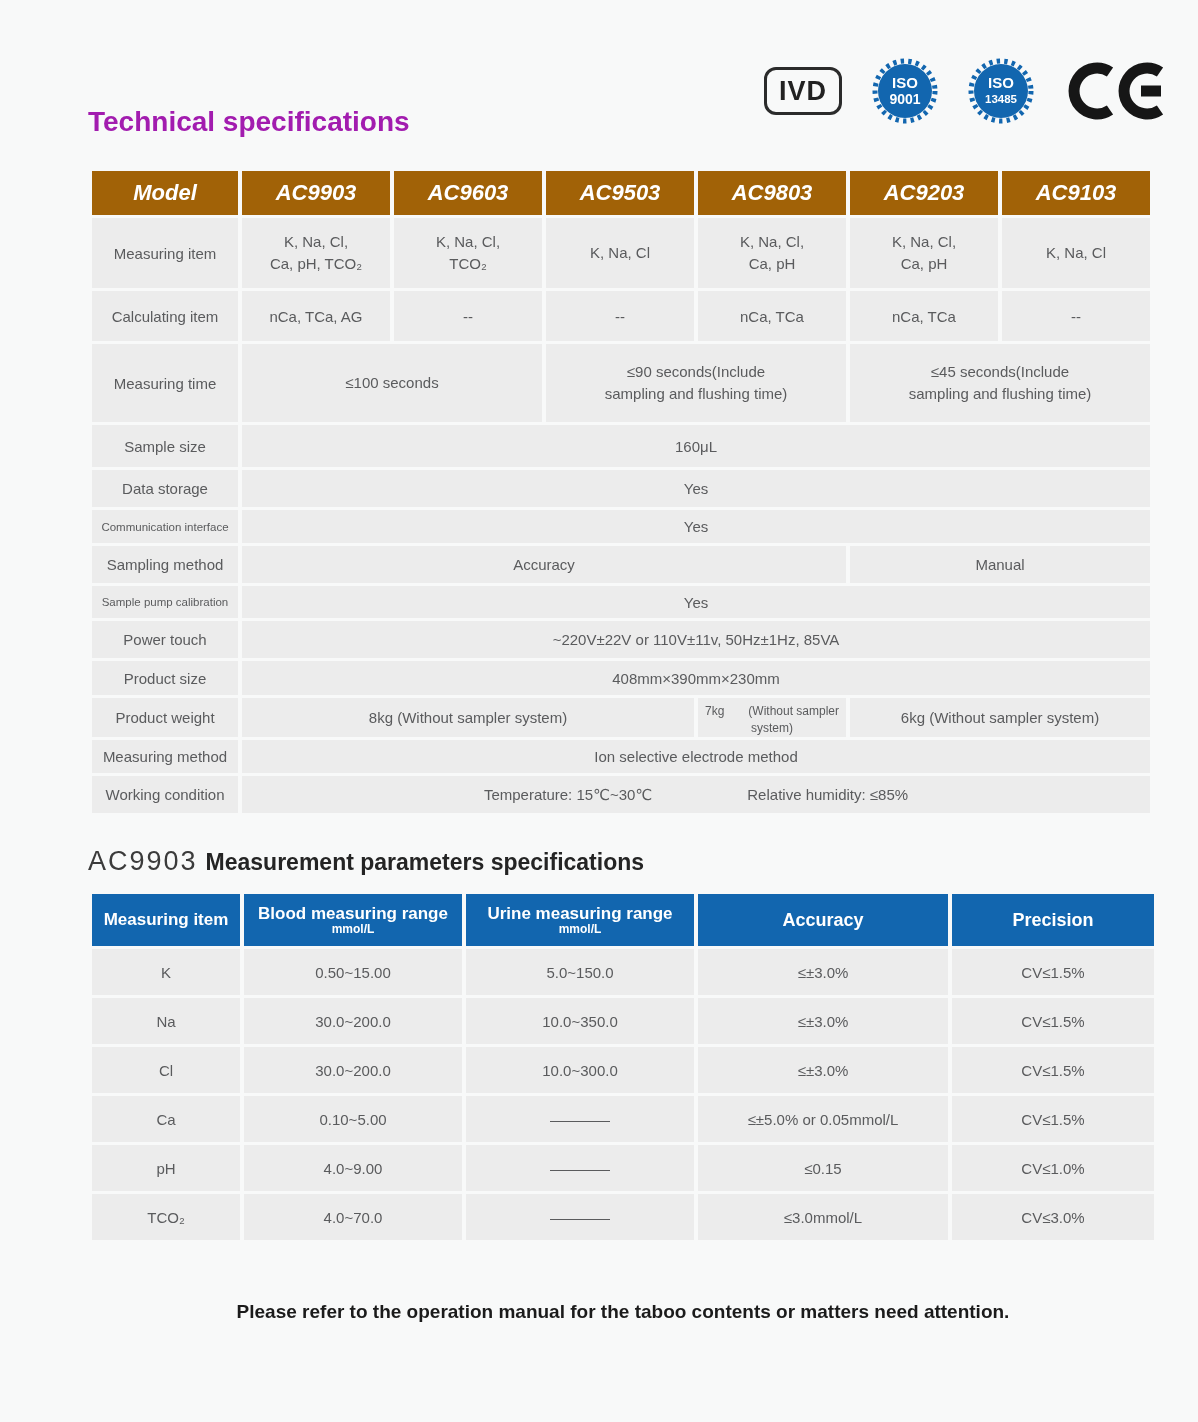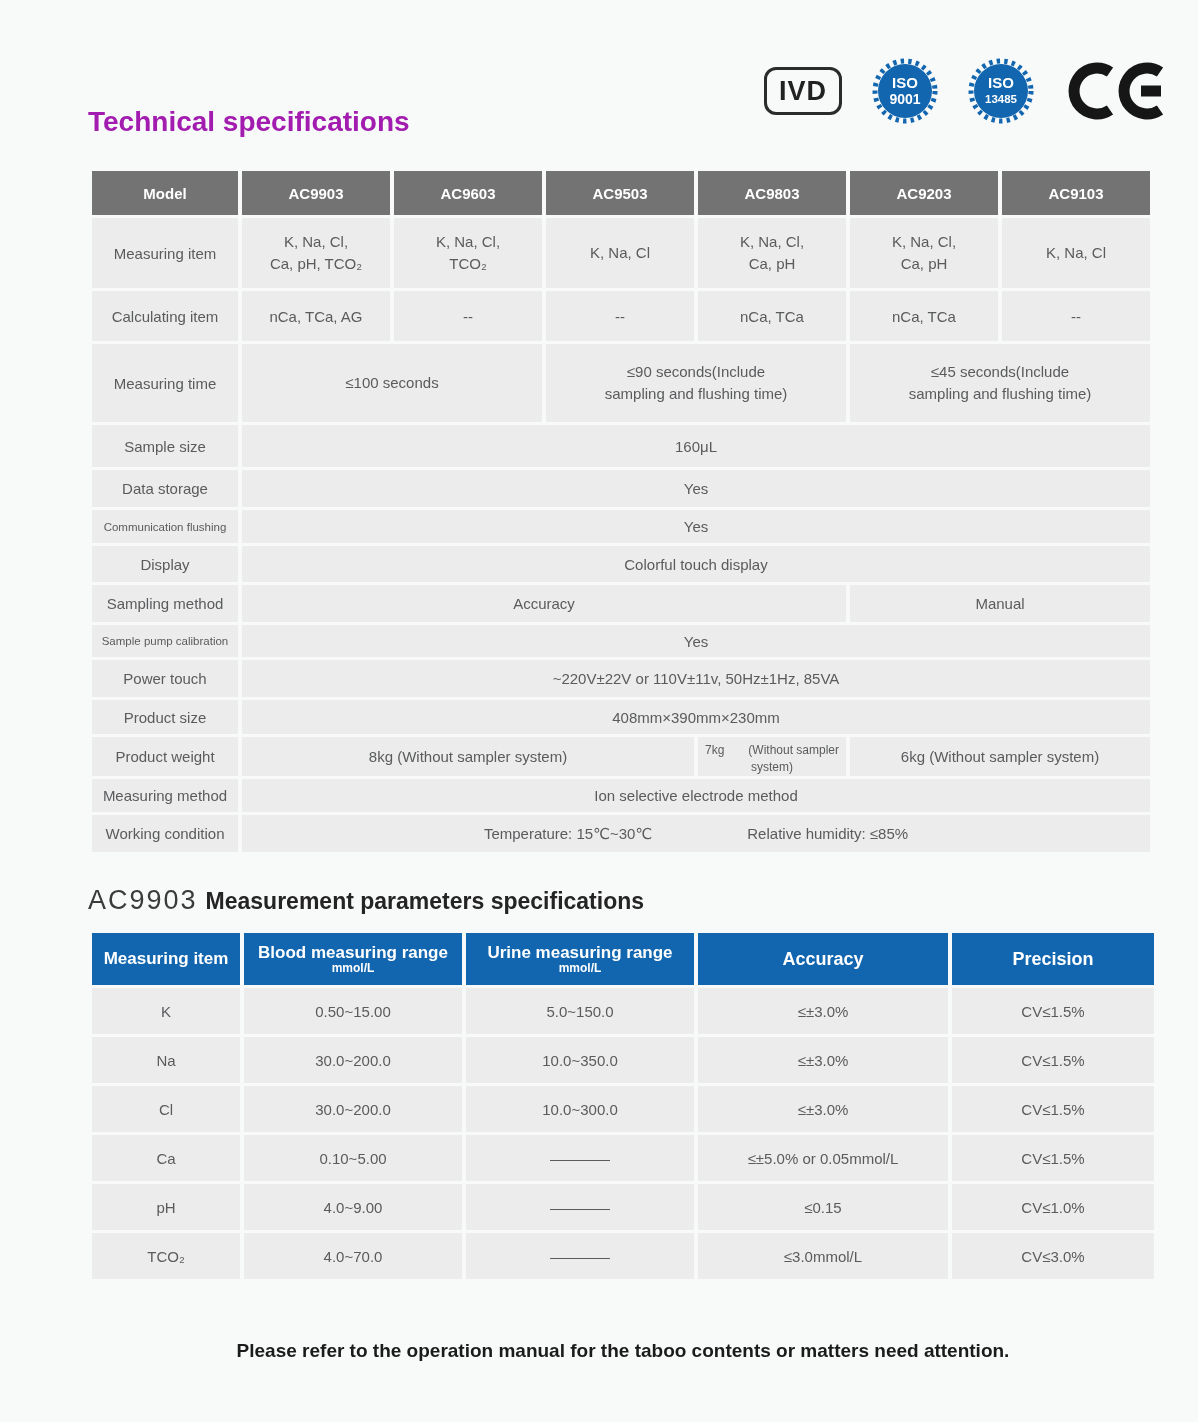--- a/index.html
+++ b/index.html
@@ -28,21 +28,21 @@
   .badge{width:66px;height:66px;}
   .badge text{fill:#ffffff;font-family:"Liberation Sans","DejaVu Sans",sans-serif;font-weight:bold;}
   .content{width:1070px;margin-left:88px;}
   table{border-collapse:separate;border-spacing:4px 3px;table-layout:fixed;}
   .spec{width:1066px;}
   .param{width:1070px;}
   td,th{
     background:#ececec;color:#5a5b5d;text-align:center;vertical-align:middle;
     font-size:15px;padding:2px 4px;overflow:hidden;
   }
-  th.hd{background:#737373;color:#ffffff;font-weight:bold;font-size:15px;}
+  th.hd{background:#a16207;color:#ffffff;font-weight:bold;font-size:22px;font-style:italic;}
   .small-lbl{font-size:11.5px;}
   .multiline{white-space:pre-line;line-height:1.5;}
   .wc-wrap{display:inline-flex;gap:95px;}
   .w7-main{font-size:12px;}
   .w7-sub{font-size:12px;padding-left:24px;}
   
   .r44{height:44px}.r70{height:70px}.r50{height:50px}.r78{height:78px}
   .r42{height:42px}.r37{height:37px}.r33{height:33px}.r36{height:36px}
   .r32{height:32px}.r34{height:34px}.r39{height:39px}
   .ph-main{display:block;font-size:17px;font-weight:bold;line-height:1.15;}
@@ -143,26 +143,22 @@
     </tr>
     <tr class="r42">
       <td>Sample size</td>
       <td colspan="6">160μL</td>
     </tr>
     <tr class="r37">
       <td>Data storage</td>
       <td colspan="6">Yes</td>
     </tr>
     <tr class="r33">
-      <td class="small-lbl">Communication flushing</td>
+      <td class="small-lbl">Communication interface</td>
       <td colspan="6">Yes</td>
-    </tr>
-    <tr class="r36">
-      <td>Display</td>
-      <td colspan="6">Colorful touch display</td>
     </tr>
     <tr class="r37">
       <td>Sampling method</td>
       <td colspan="4">Accuracy</td>
       <td colspan="2">Manual</td>
     </tr>
     <tr class="r32">
       <td class="small-lbl">Sample pump calibration</td>
       <td colspan="6">Yes</td>
     </tr>

